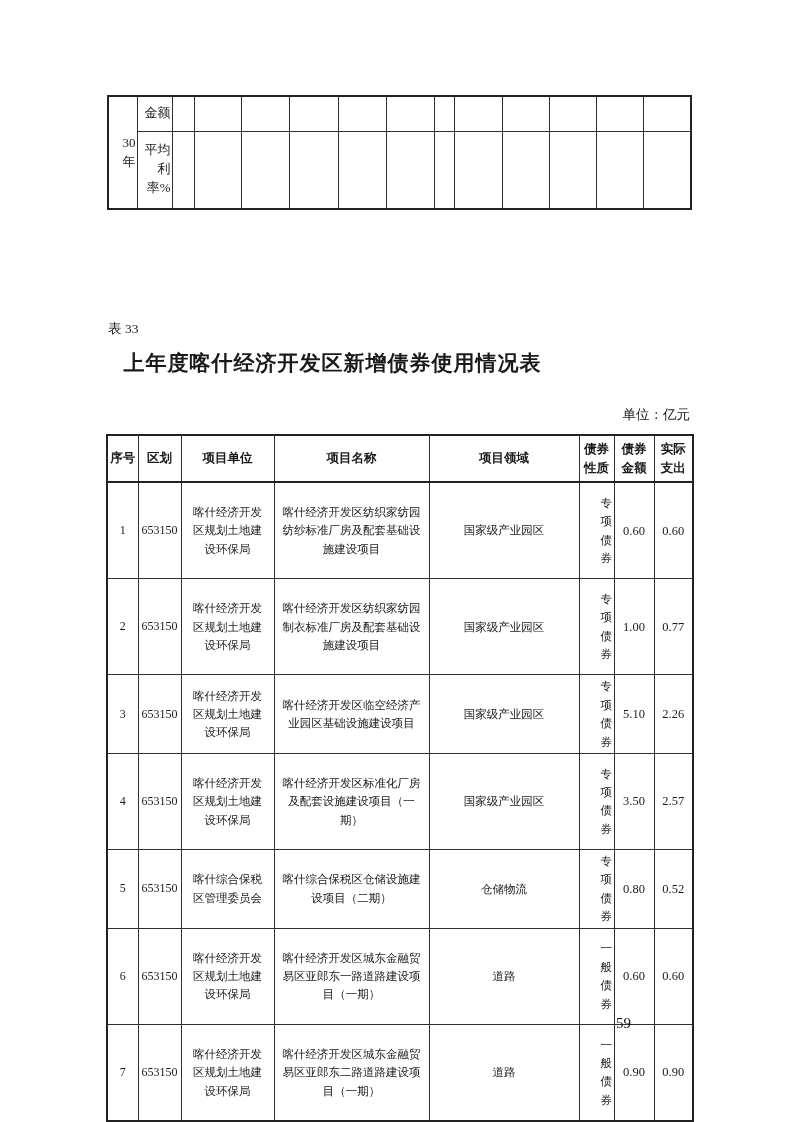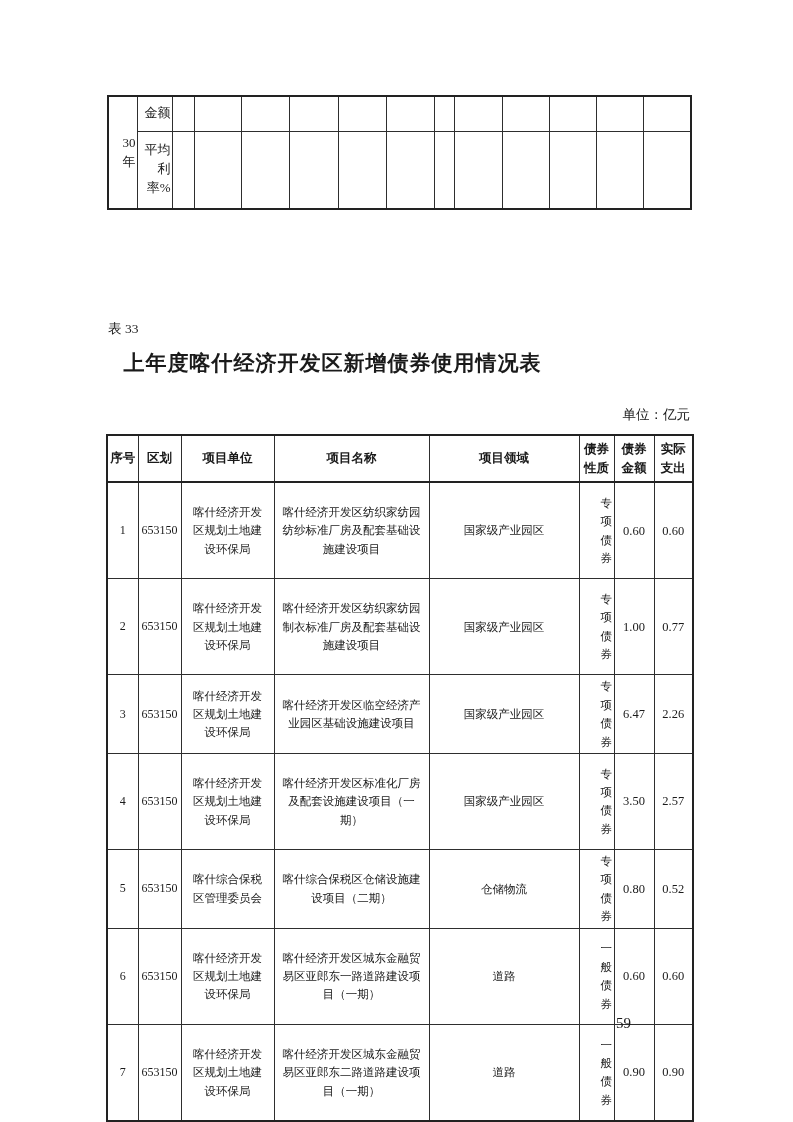--- a/index.html
+++ b/index.html
@@ -158,21 +158,21 @@
       <td class="c-spent">0.77</td>
     </tr>
 
     <tr>
       <td class="c-seq">3</td>
       <td class="c-region">653150</td>
       <td class="c-unit">喀什经济开发区规划土地建设环保局</td>
       <td class="c-name">喀什经济开发区临空经济产业园区基础设施建设项目</td>
       <td class="c-field">国家级产业园区</td>
       <td class="c-nature">专项债券</td>
-      <td class="c-amount">6.47</td>
+      <td class="c-amount">5.10</td>
       <td class="c-spent">2.26</td>
     </tr>
 
     <tr>
       <td class="c-seq">4</td>
       <td class="c-region">653150</td>
       <td class="c-unit">喀什经济开发区规划土地建设环保局</td>
       <td class="c-name">喀什经济开发区标准化厂房及配套设施建设项目（一期）</td>
       <td class="c-field">国家级产业园区</td>
       <td class="c-nature">专项债券</td>

